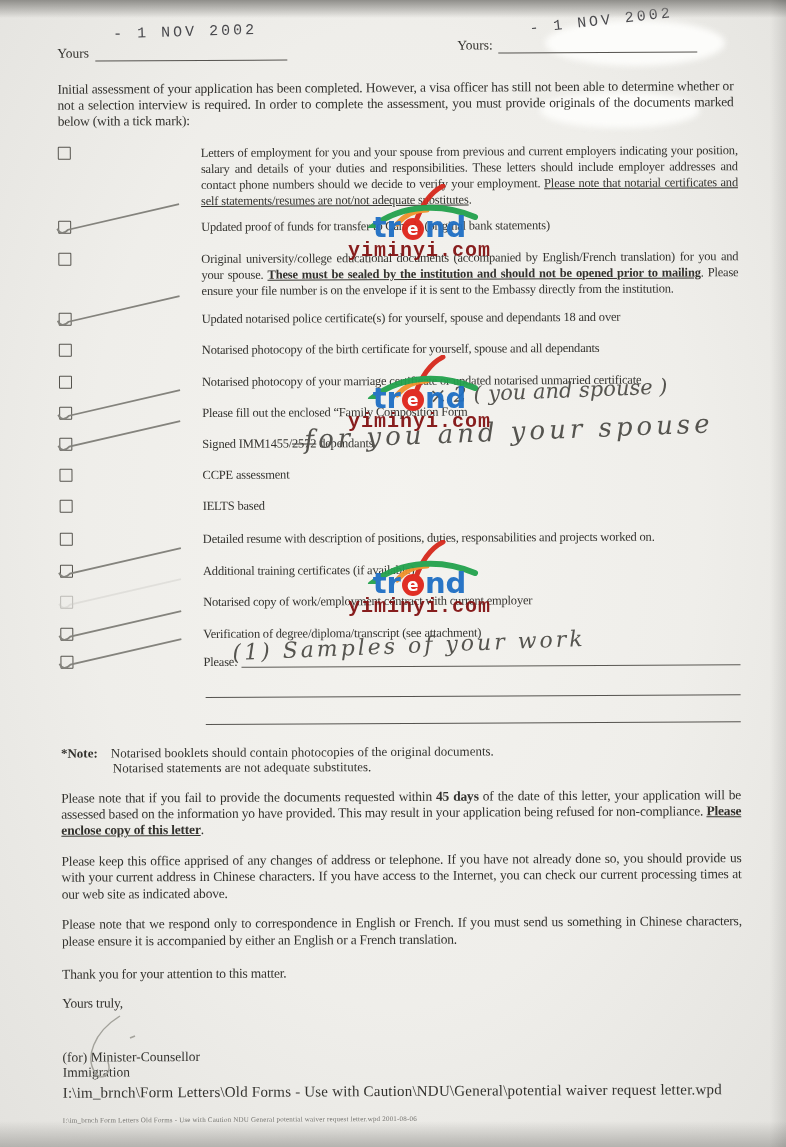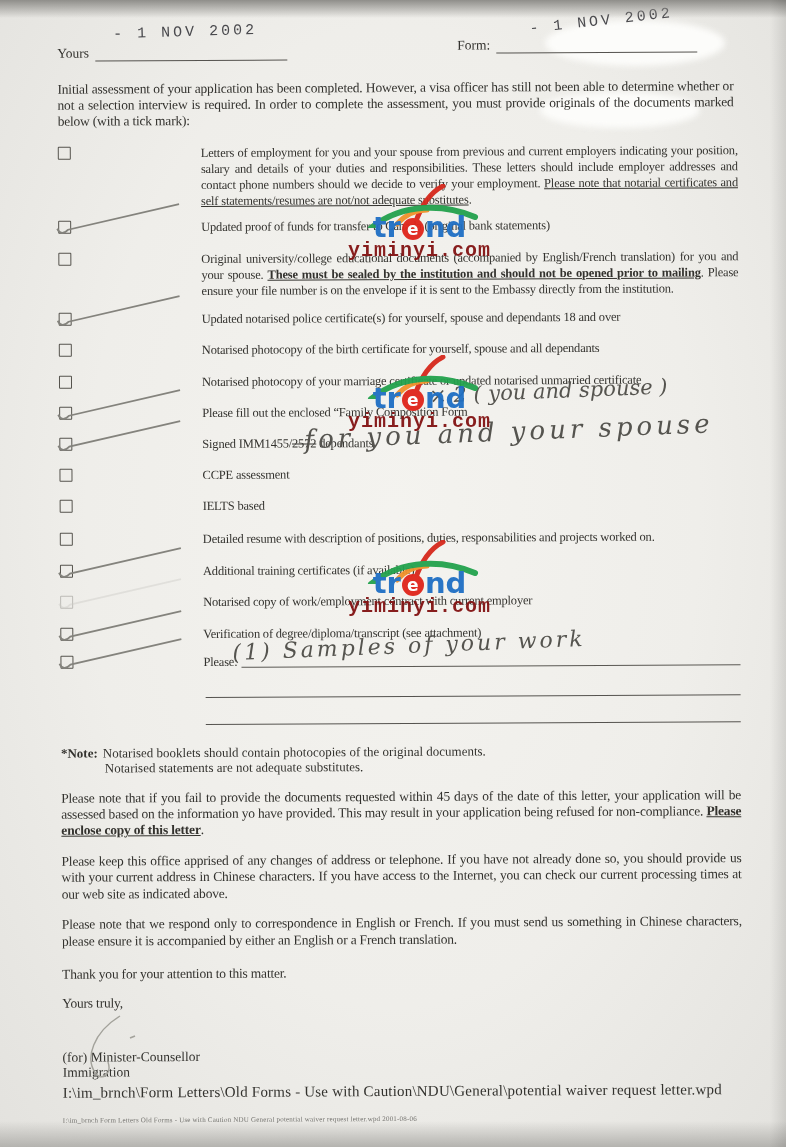--- a/index.html
+++ b/index.html
@@ -47,24 +47,24 @@
   .hand{position:absolute;font-family:"DejaVu Serif",serif;font-style:italic;color:#55544f;
     white-space:nowrap;transform:rotate(-2deg);z-index:3;}
   .row:nth-child(7) .hand{left:370px;top:-24px;font-size:21px;}
   .row:nth-child(8) .hand{left:245px;top:-18px;font-size:26px;letter-spacing:4px;}
   .row:nth-child(15) .hand{left:172px;top:-20px;font-size:22px;letter-spacing:3px;}
   .fill-line{display:none;}
   .row:nth-child(15) .itext{display:flex;width:545px;}
   .row:nth-child(15) .fill-line{display:block;flex:1;border-bottom:1.2px solid #5a5853;height:13px;margin-left:4px;}
   .rule{margin:26px 0 0 145px;width:535px;border-bottom:1.3px solid #55534f;}
   .note-block{margin-top:20px;display:flex;font-size:13px;line-height:15.5px;}
-  .note-label{font-weight:bold;margin-right:5px;white-space:nowrap;}
+  .note-label{font-weight:bold;margin-right:13px;white-space:nowrap;}
   .note-lines div:nth-child(2){padding-left:2px;}
   .para{margin:14px 0 0 0;width:680px;text-align:justify;line-height:16.4px;letter-spacing:-0.2px;}
-  .b{font-weight:normal;}
+  .b{font-weight:bold;}
   .thanks{margin-top:17px;}
   .vale{margin-top:13px;}
   .signoff{margin-top:37px;line-height:15px;}
   .fpath{margin-top:5px;font-size:15px;letter-spacing:0.2px;white-space:nowrap;}
   .fpath-small{margin-top:1px;font-size:7px;color:#73726e;letter-spacing:0.2px;white-space:nowrap;}
   .sig{position:absolute;left:78px;top:1012px;z-index:2;}
   
   .wm{position:absolute;left:332px;width:175px;z-index:4;opacity:.95;text-align:center;}
   .wm1{top:184px;} .wm2{top:355px;} .wm3{top:540px;}
   .wm-arcs{display:block;margin:0 auto;}
@@ -80,21 +80,21 @@
 
 <div class="page">
   <div class="blob blob1"></div>
   <div class="blob blob2"></div>
 
   <div class="content">
 
     <div class="date-block">
       <span class="stamp date-stamp">- 1 NOV 2002</span>
       <div class="date-line">
-        <span>Form:</span>
+        <span>Yours:</span>
         <span class="uline"></span>
       </div>
     </div>
 
     <div class="dear-block">
       <span>Yours</span>
       <span class="uline dear-ul">
         <span class="stamp dear-stamp">- 1 NOV 2002</span>
       </span>
     </div>

